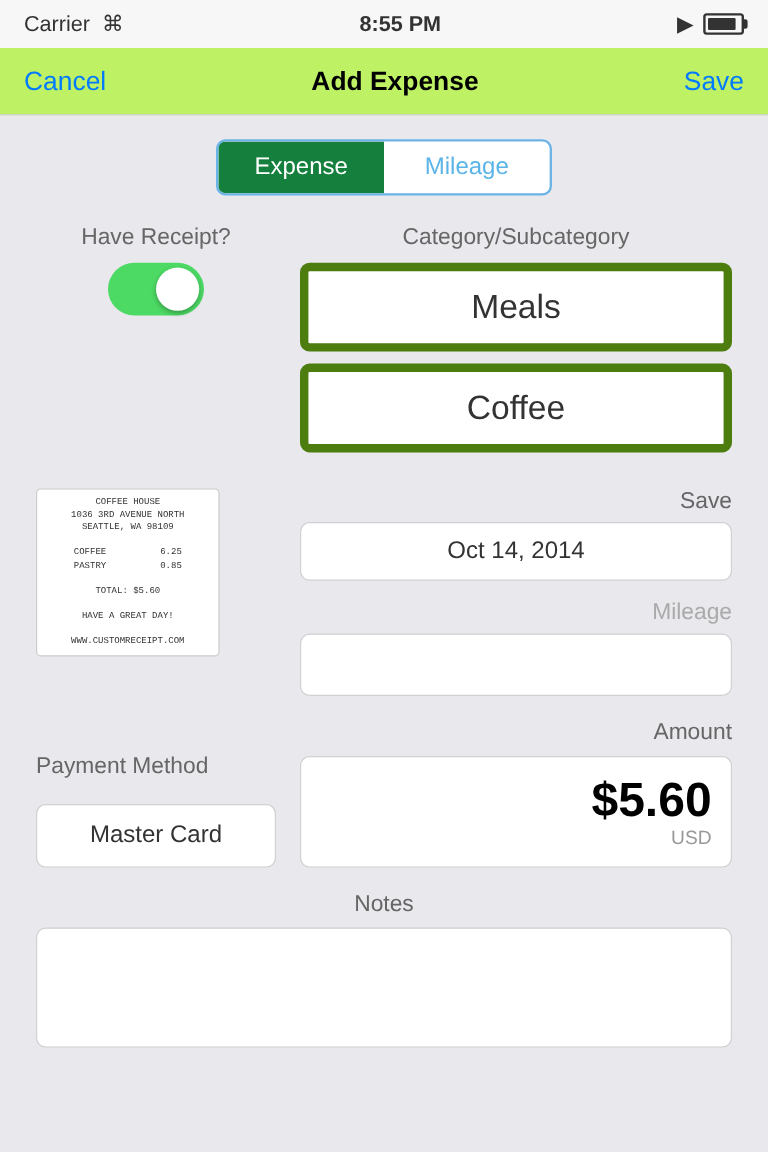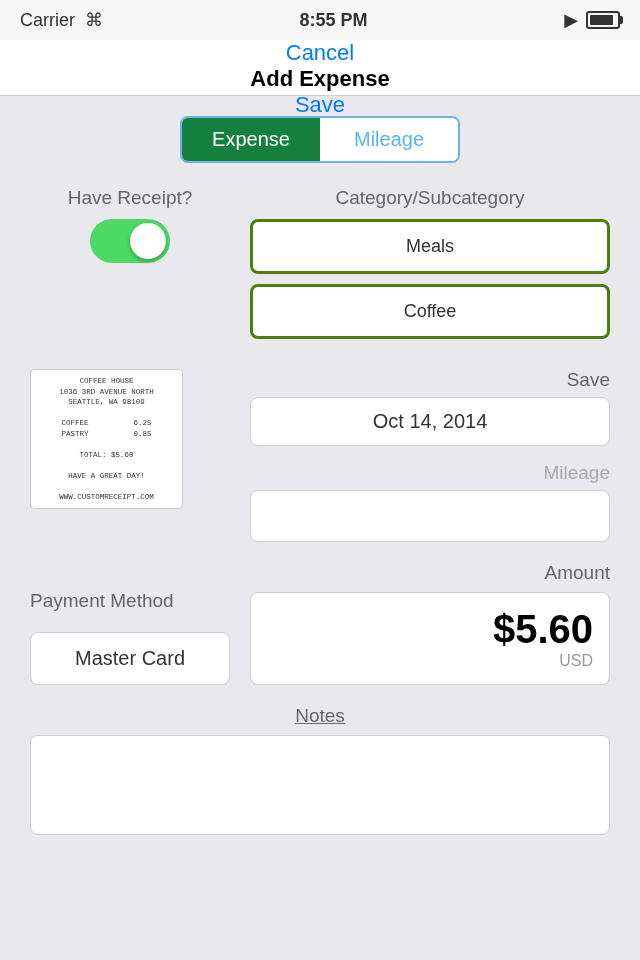--- a/index.html
+++ b/index.html
@@ -48,28 +48,27 @@
     }
     .battery-fill {
       background: #333;
       height: 100%;
       width: 90%;
       border-radius: 1px;
     }
 
     
     .nav-bar {
-      background: #ffffff;
+      background: #bef264;
       height: 56px;
       display: flex;
       align-items: center;
       justify-content: space-between;
       padding: 0 20px;
       border-bottom: 1px solid #d0d0d0;
-      flex-direction: column;
     }
     .nav-cancel {
       color: #007aff;
       font-size: 22px;
       background: none;
       border: none;
       cursor: pointer;
     }
     .nav-title {
       font-size: 22px;
@@ -165,24 +164,24 @@
       background: #fff;
       border-radius: 50%;
       box-shadow: 0 2px 4px rgba(0,0,0,0.3);
     }
 
     
     .category-btn {
       display: block;
       width: 100%;
       background: #fff;
-      border: 3px solid #4d7c0f;
+      border: 7px solid #4d7c0f;
       border-radius: 8px;
       padding: 14px 10px;
-      font-size: 18px;
+      font-size: 28px;
       color: #333;
       text-align: center;
       cursor: pointer;
       margin-bottom: 10px;
     }
 
     
     .mid-row {
       display: flex;
       gap: 20px;
@@ -306,21 +305,20 @@
       color: #999;
     }
 
     
     .notes-section {}
     .notes-label {
       font-size: 19px;
       color: #666;
       text-align: center;
       margin-bottom: 8px;
-      text-decoration: underline;
     }
     .notes-input {
       width: 100%;
       height: 100px;
       background: #fff;
       border: 1px solid #d0d0d0;
       border-radius: 8px;
       padding: 12px;
       font-size: 18px;
       color: #333;

